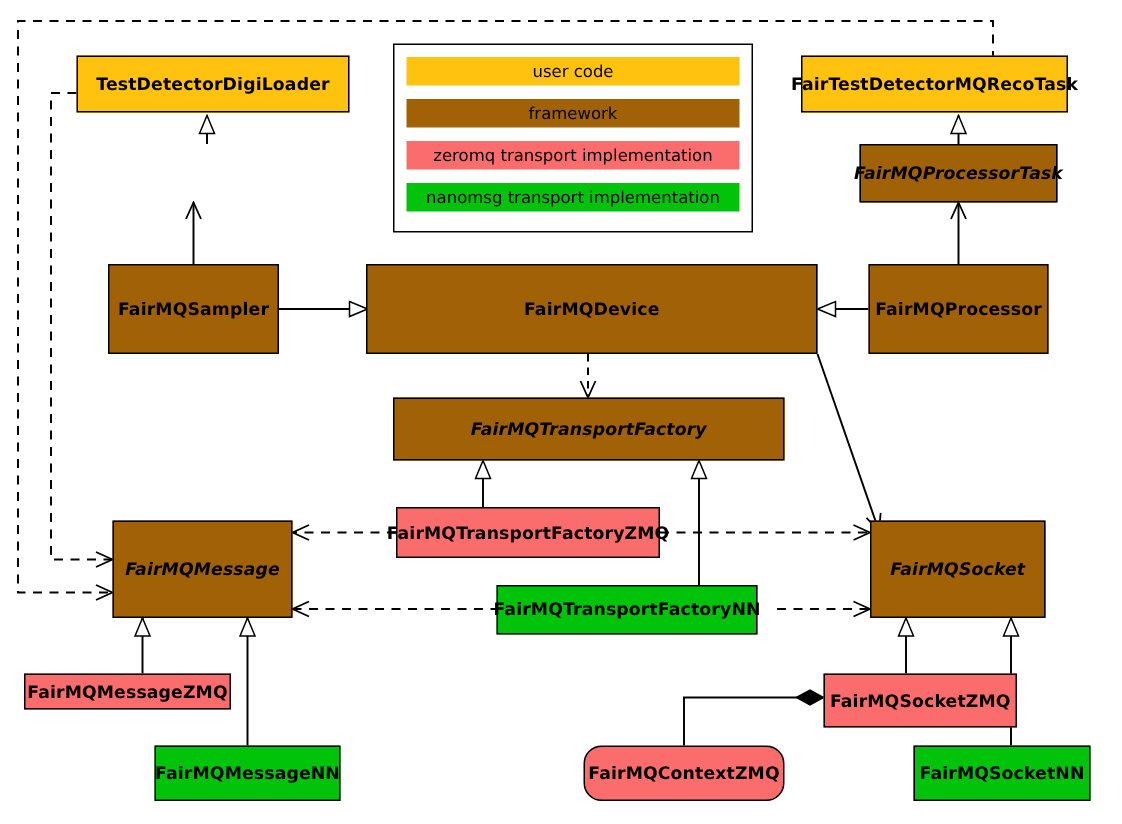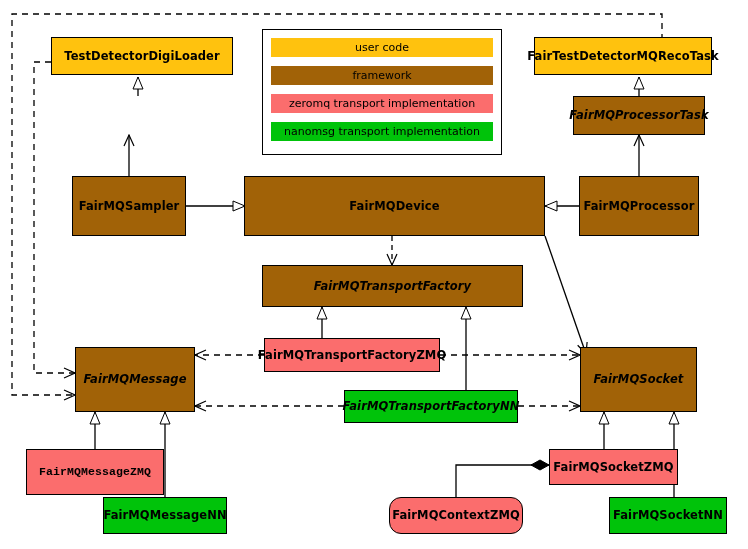--- a/index.html
+++ b/index.html
@@ -159,27 +159,27 @@
   <div class="node fill-framework" style="left:72px;top:176px;width:114px;height:60px;">FairMQSampler</div>
 
   <div class="node fill-framework" style="left:244px;top:176px;width:301px;height:60px;">FairMQDevice</div>
 
   <div class="node fill-framework" style="left:579px;top:176px;width:120px;height:60px;">FairMQProcessor</div>
 
   <div class="node fill-framework abstract" style="left:262px;top:265px;width:261px;height:42px;">FairMQTransportFactory</div>
 
   <div class="node fill-zmq" style="left:264px;top:338px;width:176px;height:34px;">FairMQTransportFactoryZMQ</div>
 
-  <div class="node fill-nn" style="left:344px;top:390px;width:174px;height:33px;font-style:italic;">FairMQTransportFactoryNN</div>
+  <div class="node fill-nn" style="left:331px;top:390px;width:174px;height:33px;">FairMQTransportFactoryNN</div>
 
   <div class="node fill-framework abstract" style="left:75px;top:347px;width:120px;height:65px;">FairMQMessage</div>
 
   <div class="node fill-framework abstract" style="left:580px;top:347px;width:117px;height:65px;">FairMQSocket</div>
 
-  <div class="node fill-zmq" style="left:26px;top:449px;width:138px;height:46px;font-family:Liberation Mono, monospace;">FairMQMessageZMQ</div>
+  <div class="node fill-zmq" style="left:16px;top:449px;width:138px;height:24px;">FairMQMessageZMQ</div>
 
   <div class="node fill-nn" style="left:103px;top:497px;width:124px;height:37px;">FairMQMessageNN</div>
 
   <div class="node fill-zmq" style="left:549px;top:449px;width:129px;height:36px;">FairMQSocketZMQ</div>
 
   <div class="node fill-nn" style="left:609px;top:497px;width:118px;height:37px;">FairMQSocketNN</div>
 
   <div class="node fill-zmq" style="left:389px;top:497px;width:134px;height:37px;border-radius:12px;">FairMQContextZMQ</div>
 
 </div>

